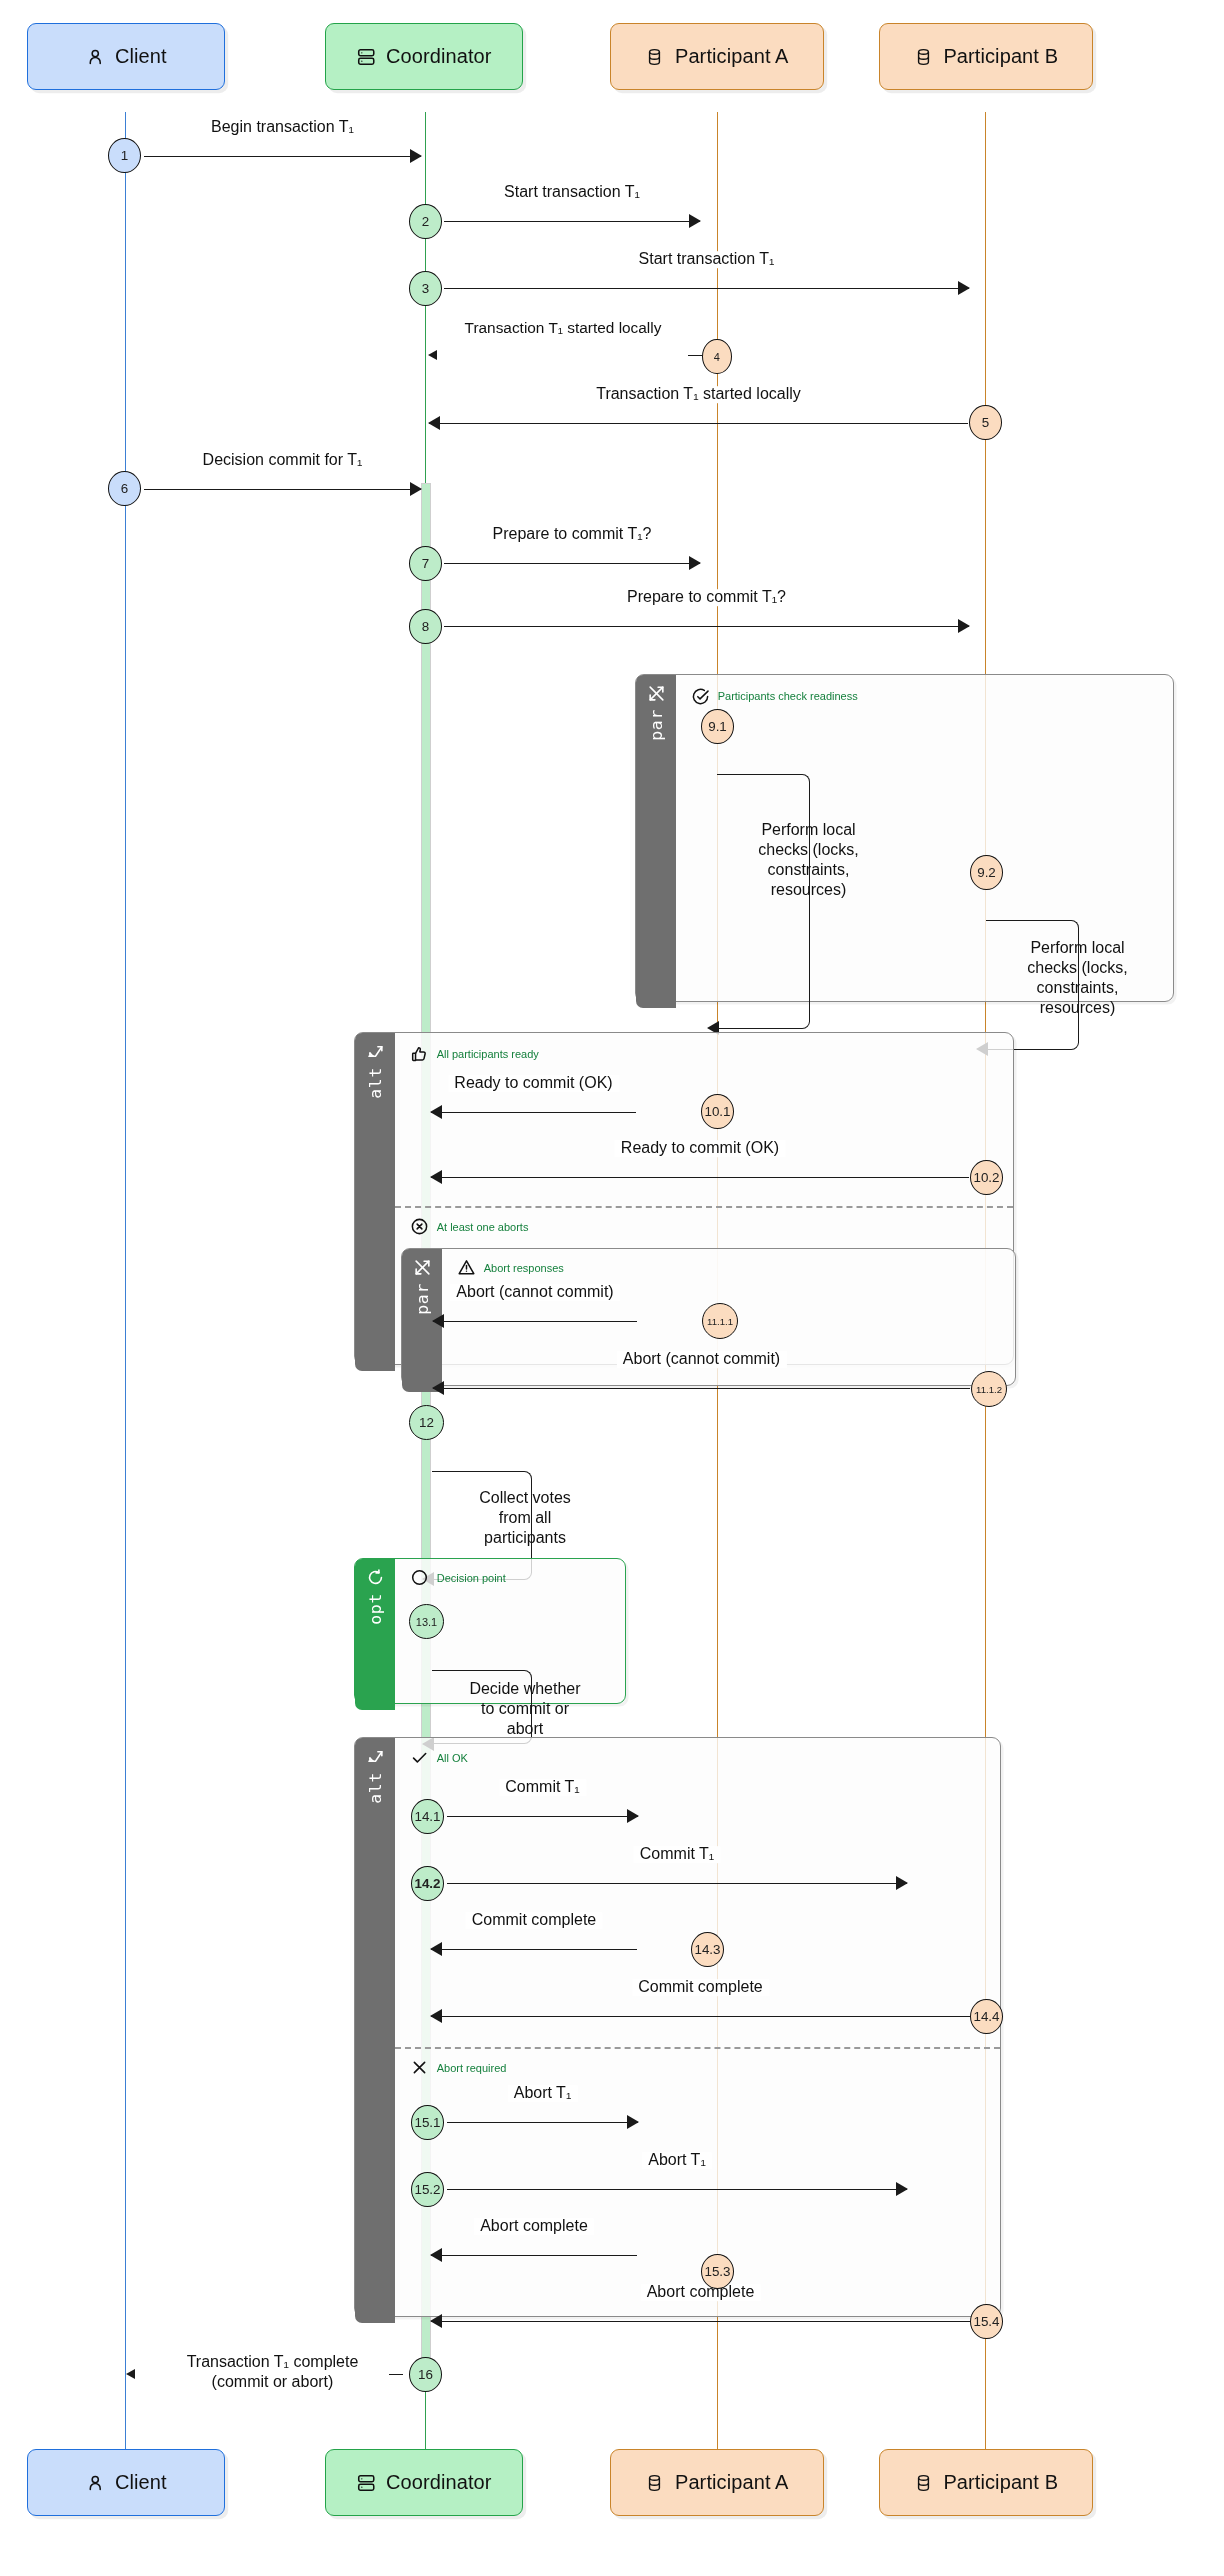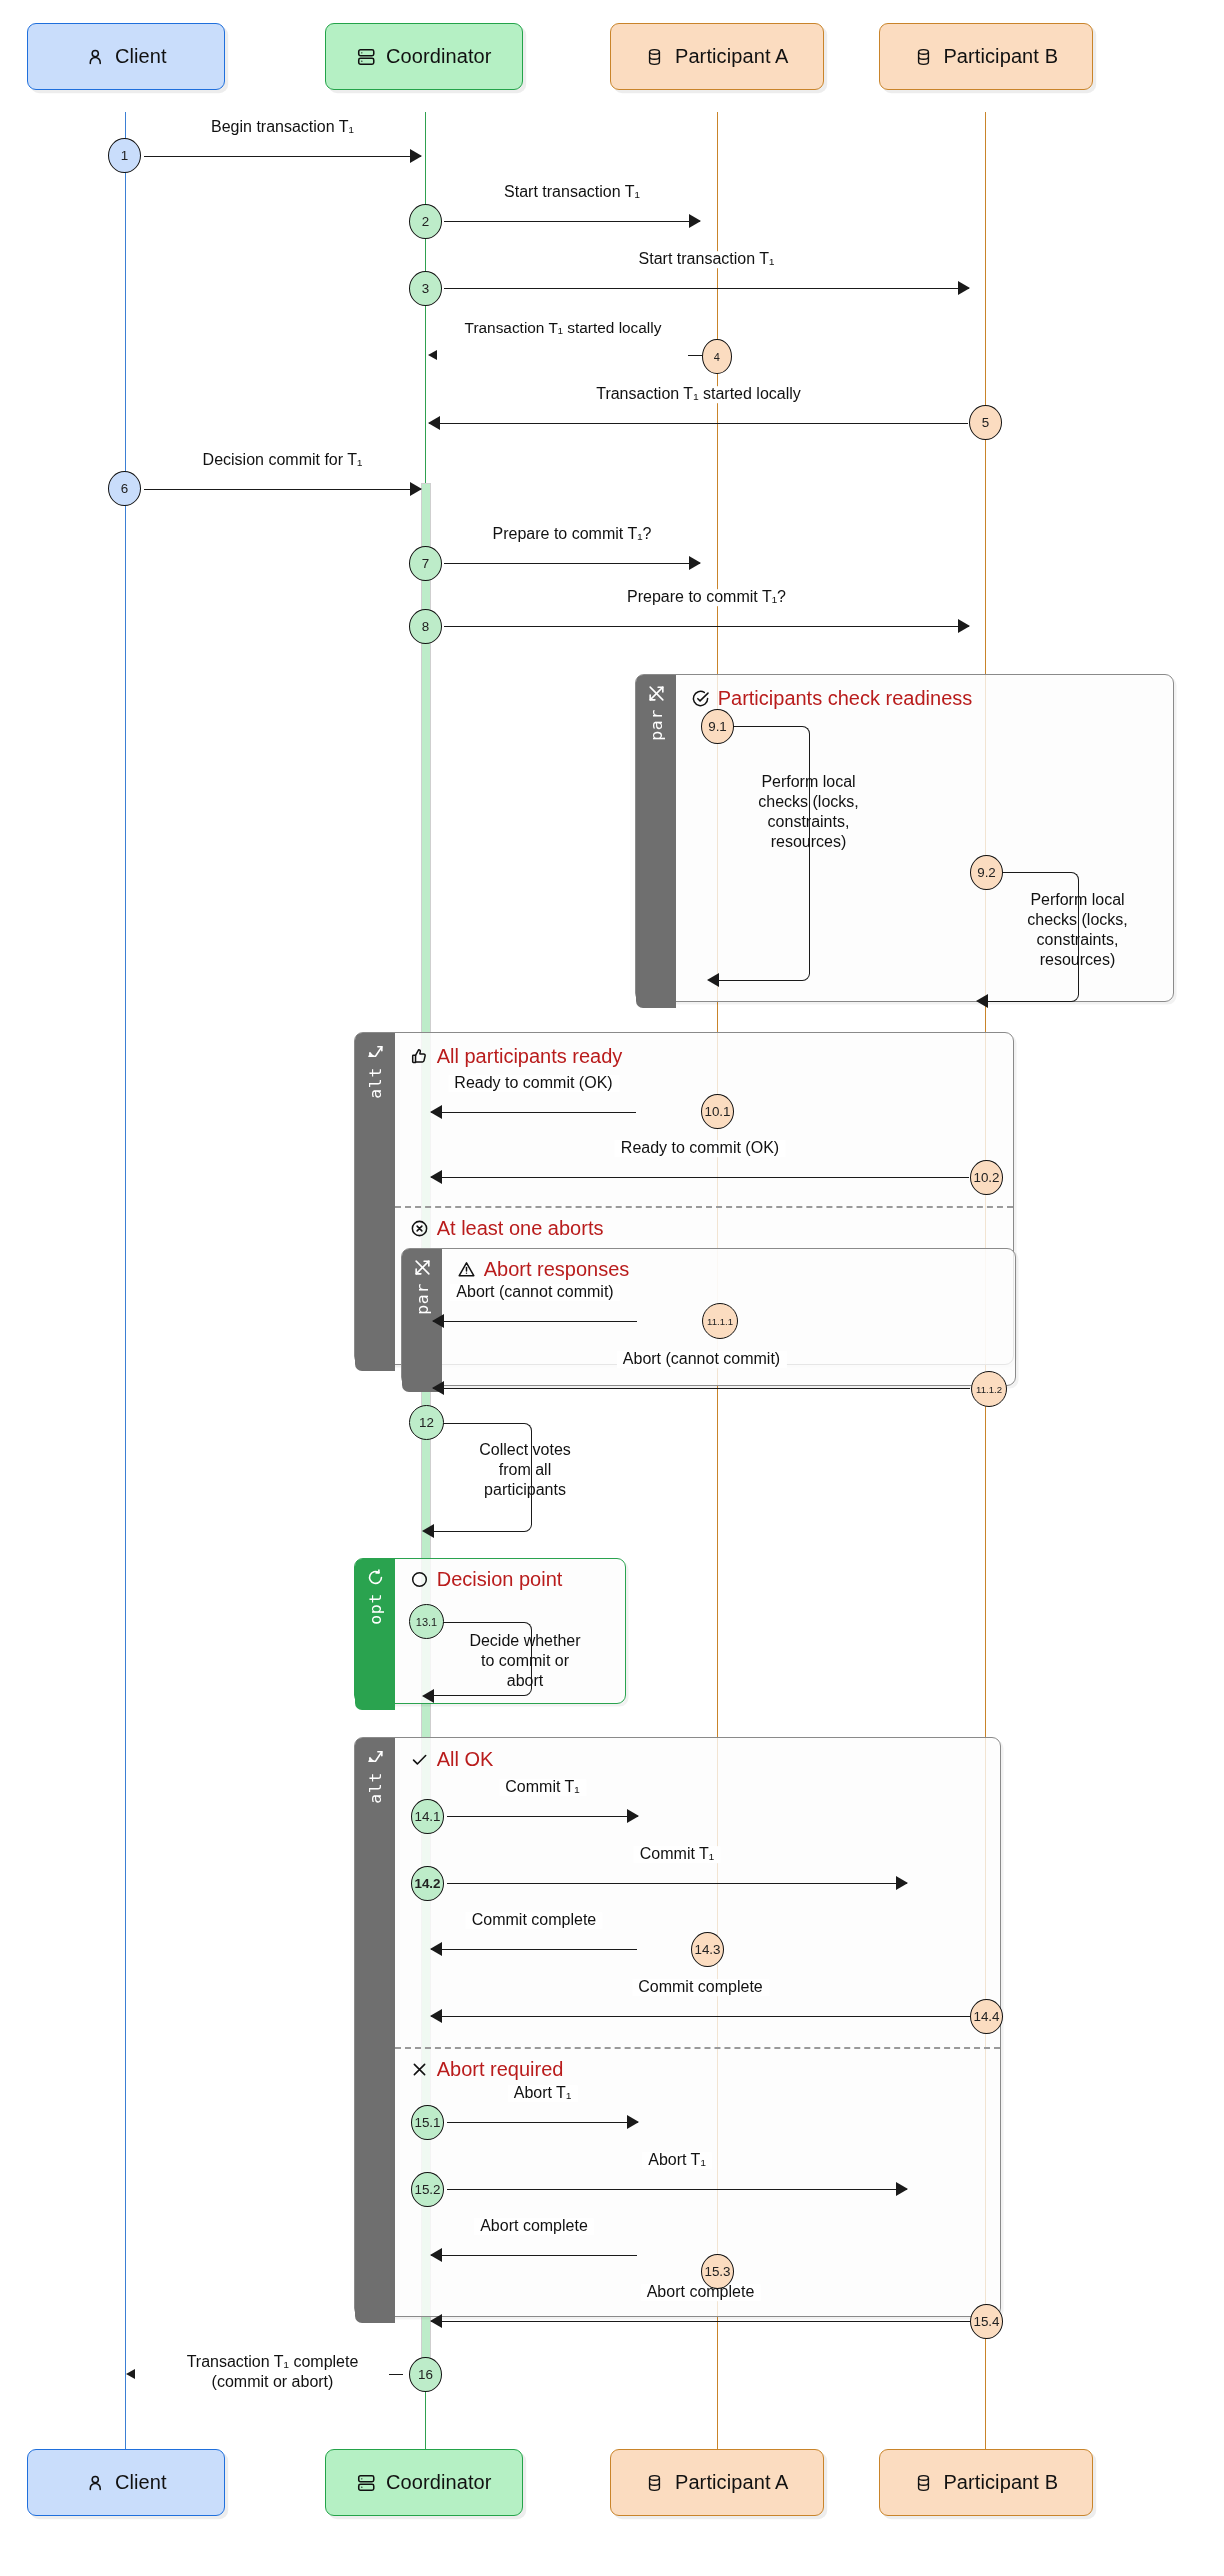--- a/index.html
+++ b/index.html
@@ -43,21 +43,21 @@
   .seq{position:absolute;border:1.9px solid #111;border-radius:50%;
        display:flex;align-items:center;justify-content:center;
        font-size:11.5px;color:#222;box-sizing:border-box;z-index:6;}
   .seq.sm{width:27px;height:33px;font-size:11px;}
   .seq.blue{background:#c9ddfb;}
   .seq.green{background:#bdecc9;}
   .seq.orange{background:#fbdcc0;}
   .seq.big{width:35px;height:35px;font-size:13.4px;}
 
   
-  .self{position:absolute;}
+  .self{position:absolute;margin-top:48px;}
   .self .sv{position:absolute;border:1.9px solid #1a1a1a;border-left:none;
             border-radius:0 7.7px 7.7px 0;box-sizing:border-box;}
   .self .stxt{position:absolute;text-align:center;font-size:16px;color:#111;
               line-height:1.25;white-space:pre-line;}
   .self .sarrow{position:absolute;width:0;height:0;
             border-top:7px solid transparent;border-bottom:7px solid transparent;
             border-right:12px solid #1a1a1a;}
 
   
   .frag{position:absolute;box-sizing:border-box;border:1.9px solid #8a8a8a;
@@ -65,21 +65,21 @@
         box-shadow:2.6px 2.6px 0 rgba(0,0,0,.05);}
   .frag.green{border-color:#2aa34f;}
   .frag .tab{position:absolute;left:0px;top:0px;width:40px;border-radius:7px 0 0 7px;
              background:#6f6f6f;color:#fff;display:flex;flex-direction:column;
              align-items:center;justify-content:flex-start;padding-top:9px;gap:6.4px;}
   .frag.green .tab{background:#2aa34f;}
   .frag .tab .tlabel{writing-mode:vertical-rl;transform:rotate(180deg);
              font-size:16.6px;letter-spacing:0.6px;font-family:"DejaVu Sans Mono",monospace;}
   .frag .tab .ticon{width:19px;height:19px;}
   .frag .cond{position:absolute;display:flex;align-items:center;gap:7.7px;
-              font-size:20px;color:#b91c1c;white-space:nowrap;}
+              font-size:11px;color:#15803d;white-space:nowrap;}
   .frag .cond .cicon{width:19px;height:19px;flex:0 0 auto;}
   .divider{position:absolute;border-top:2.6px dashed #9a9a9a;height:0;}
 
   .note{position:absolute;font-size:16px;color:#111;text-align:center;
         line-height:1.25;white-space:pre-line;}
   .dashstub{position:absolute;border-top:1.9px solid #1a1a1a;height:0;}
 </style>
 </head>
 <body>
 

